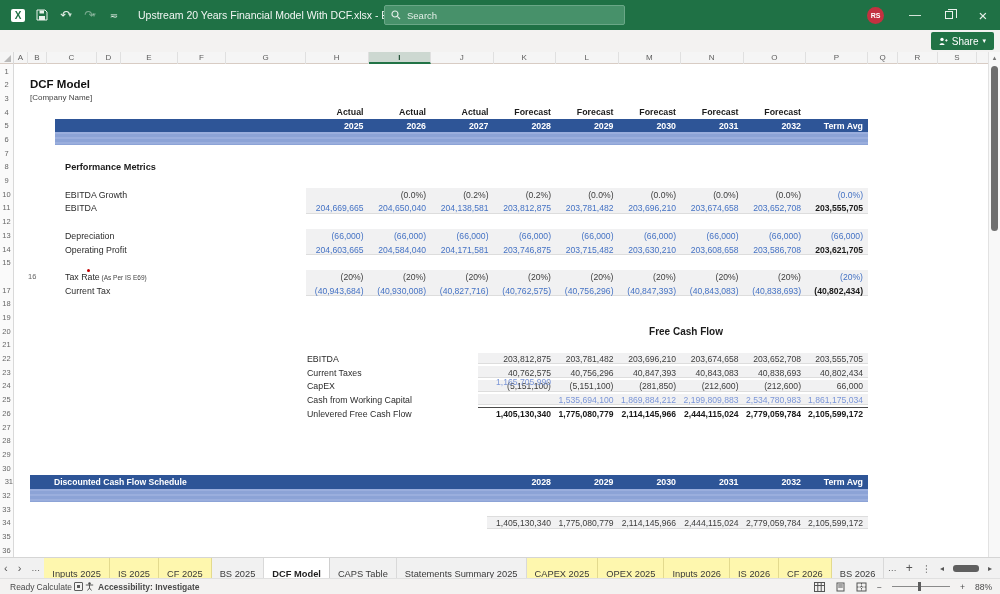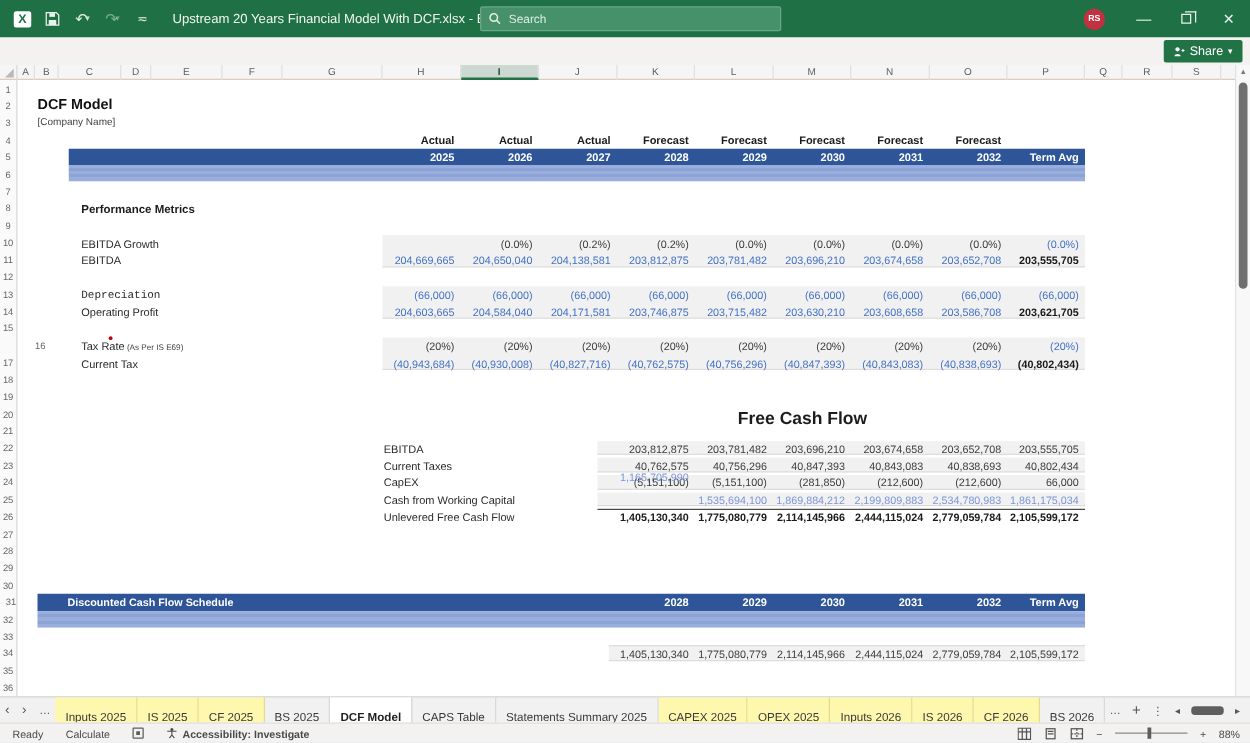--- a/index.html
+++ b/index.html
@@ -83,21 +83,21 @@
   .sheettab{ display:flex; align-items:center; padding:16px 8px; border-right:1px solid #d9d9d9;
     white-space:nowrap; }
   .sheettab.yellow{ background:#FEF7AE; border-right:1px solid #e3da8e; }
   .sheettab.active{ background:#fff; font-weight:bold; color:#1f1f1f;
     border-bottom:2px solid #217346; border-right:1px solid #cfcfcf; }
   .tab-right{ margin-left:auto; display:flex; align-items:center; gap:9px; padding-right:8px; color:#555; }
   .hthumb{ width:26px; height:7px; background:#5f5f5f; border-radius:3px; }
   
   .statusbar{ position:absolute; left:0; right:0; bottom:0; height:16px; background:#F3F2F1;
     border-top:1px solid #e0e0e0; display:flex; align-items:center; font-size:8.5px; color:#4a4a4a; }
-  .statusbar .left{ display:flex; align-items:center; gap:18px; padding-left:10px; }
+  .statusbar .left{ display:flex; align-items:center; gap:2px; padding-left:10px; }
   .macro-icon{ width:9px; height:9px; border:1px solid #5c5c5c; border-radius:1px; position:relative; }
   .macro-icon:after{ content:""; position:absolute; left:2px; top:2px; width:3px; height:3px; background:#5c5c5c; }
   .statusbar .right{ margin-left:auto; display:flex; align-items:center; gap:10px; padding-right:8px; }
   .zoomtrack{ width:58px; height:1px; background:#8a8a8a; position:relative; }
   .zoomthumb{ position:absolute; left:26px; top:-4px; width:3px; height:9px; background:#5c5c5c; }
   svg{ display:block; }
 </style>
 </head>
 <body>
 
@@ -229,21 +229,21 @@
         <div class="cell lab" style="left: 65px; top: 139.44px;">EBITDA</div>
         <div class="cell num v-blue" style="left: 306px; top: 139.44px; width: 62.5px;">204,669,665</div>
         <div class="cell num v-blue" style="left: 368.5px; top: 139.44px; width: 62.5px;">204,650,040</div>
         <div class="cell num v-blue" style="left: 431px; top: 139.44px; width: 62.5px;">204,138,581</div>
         <div class="cell num v-blue" style="left: 493.5px; top: 139.44px; width: 62.5px;">203,812,875</div>
         <div class="cell num v-blue" style="left: 556px; top: 139.44px; width: 62.5px;">203,781,482</div>
         <div class="cell num v-blue" style="left: 618.5px; top: 139.44px; width: 62.5px;">203,696,210</div>
         <div class="cell num v-blue" style="left: 681px; top: 139.44px; width: 62.5px;">203,674,658</div>
         <div class="cell num v-blue" style="left: 743.5px; top: 139.44px; width: 62.5px;">203,652,708</div>
         <div class="cell num v-bold" style="left: 806px; top: 139.44px; width: 62px;">203,555,705</div>
-        <div class="cell lab" style="left: 65px; top: 166.828px; font-family: Liberation Mono, monospace;">Depreciation</div>
+        <div class="cell lab" style="left: 65px; top: 166.828px;">Depreciation</div>
         <div class="cell num v-blue" style="left: 306px; top: 166.828px; width: 62.5px;">(66,000)</div>
         <div class="cell num v-blue" style="left: 368.5px; top: 166.828px; width: 62.5px;">(66,000)</div>
         <div class="cell num v-blue" style="left: 431px; top: 166.828px; width: 62.5px;">(66,000)</div>
         <div class="cell num v-blue" style="left: 493.5px; top: 166.828px; width: 62.5px;">(66,000)</div>
         <div class="cell num v-blue" style="left: 556px; top: 166.828px; width: 62.5px;">(66,000)</div>
         <div class="cell num v-blue" style="left: 618.5px; top: 166.828px; width: 62.5px;">(66,000)</div>
         <div class="cell num v-blue" style="left: 681px; top: 166.828px; width: 62.5px;">(66,000)</div>
         <div class="cell num v-blue" style="left: 743.5px; top: 166.828px; width: 62.5px;">(66,000)</div>
         <div class="cell num v-blue" style="left: 806px; top: 166.828px; width: 62px;">(66,000)</div>
         <div class="cell lab" style="left: 65px; top: 180.522px;">Operating Profit</div>
@@ -270,21 +270,21 @@
         <div class="cell lab" style="left: 65px; top: 221.604px;">Current Tax</div>
         <div class="cell num v-blue" style="left: 306px; top: 221.604px; width: 62.5px;">(40,943,684)</div>
         <div class="cell num v-blue" style="left: 368.5px; top: 221.604px; width: 62.5px;">(40,930,008)</div>
         <div class="cell num v-blue" style="left: 431px; top: 221.604px; width: 62.5px;">(40,827,716)</div>
         <div class="cell num v-blue" style="left: 493.5px; top: 221.604px; width: 62.5px;">(40,762,575)</div>
         <div class="cell num v-blue" style="left: 556px; top: 221.604px; width: 62.5px;">(40,756,296)</div>
         <div class="cell num v-blue" style="left: 618.5px; top: 221.604px; width: 62.5px;">(40,847,393)</div>
         <div class="cell num v-blue" style="left: 681px; top: 221.604px; width: 62.5px;">(40,843,083)</div>
         <div class="cell num v-blue" style="left: 743.5px; top: 221.604px; width: 62.5px;">(40,838,693)</div>
         <div class="cell num v-bold" style="left: 806px; top: 221.604px; width: 62px;">(40,802,434)</div>
-        <div class="cell hd" style="left: 552px; top: 262.186px; width: 180px; text-align: center; font-size: 14px;">Free Cash Flow</div>
+        <div class="cell hd" style="left: 596px; top: 262.186px; width: 180px; text-align: center; font-size: 10px;">Free Cash Flow</div>
         <div class="grayblock" style="left: 478px; top: 288.574px; width: 390px; height: 11.694px;"></div>
         <div class="cell lab" style="left: 307px; top: 290.074px;">EBITDA</div>
         <div class="cell num v-dark" style="left: 493.5px; top: 290.074px; width: 62.5px;">203,812,875</div>
         <div class="cell num v-dark" style="left: 556px; top: 290.074px; width: 62.5px;">203,781,482</div>
         <div class="cell num v-dark" style="left: 618.5px; top: 290.074px; width: 62.5px;">203,696,210</div>
         <div class="cell num v-dark" style="left: 681px; top: 290.074px; width: 62.5px;">203,674,658</div>
         <div class="cell num v-dark" style="left: 743.5px; top: 290.074px; width: 62.5px;">203,652,708</div>
         <div class="cell num v-dark" style="left: 806px; top: 290.074px; width: 62px;">203,555,705</div>
         <div class="grayblock" style="left: 478px; top: 302.268px; width: 390px; height: 11.694px;"></div>
         <div class="cell lab" style="left: 307px; top: 303.768px;">Current Taxes</div>

